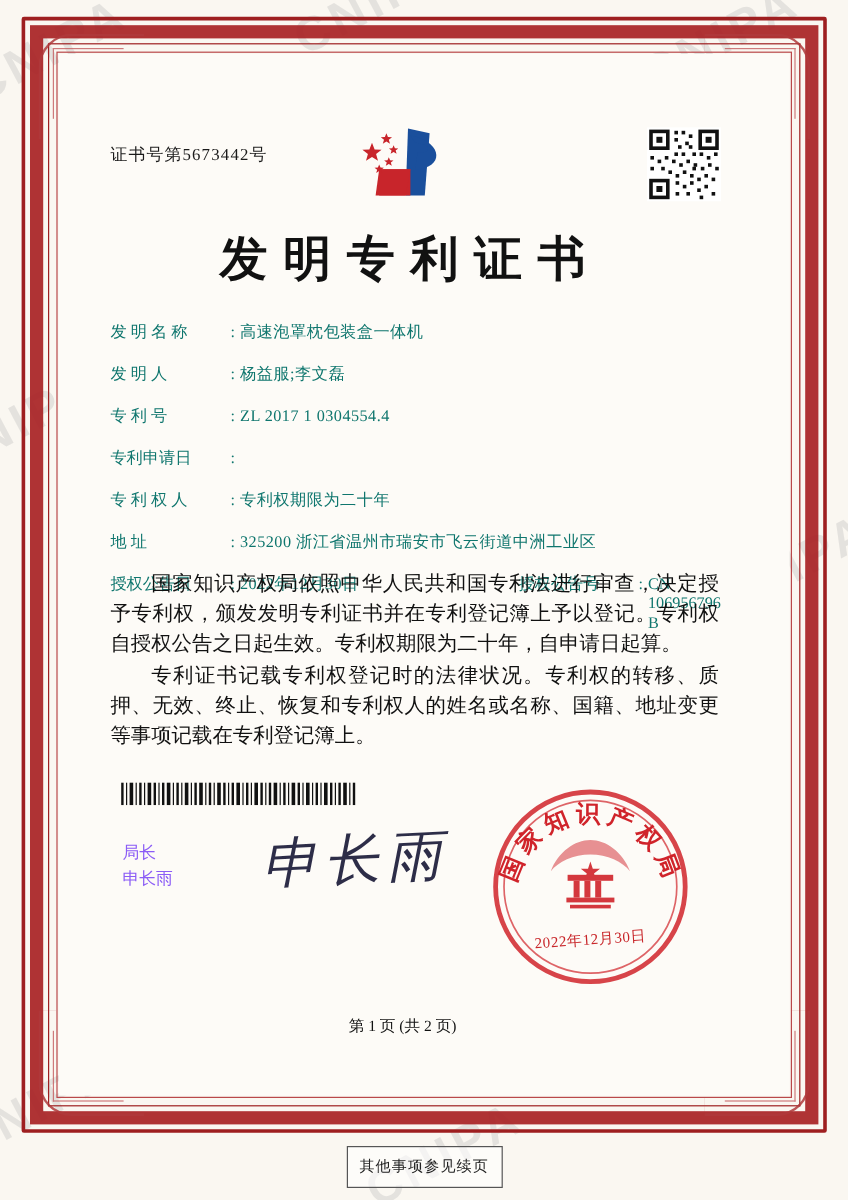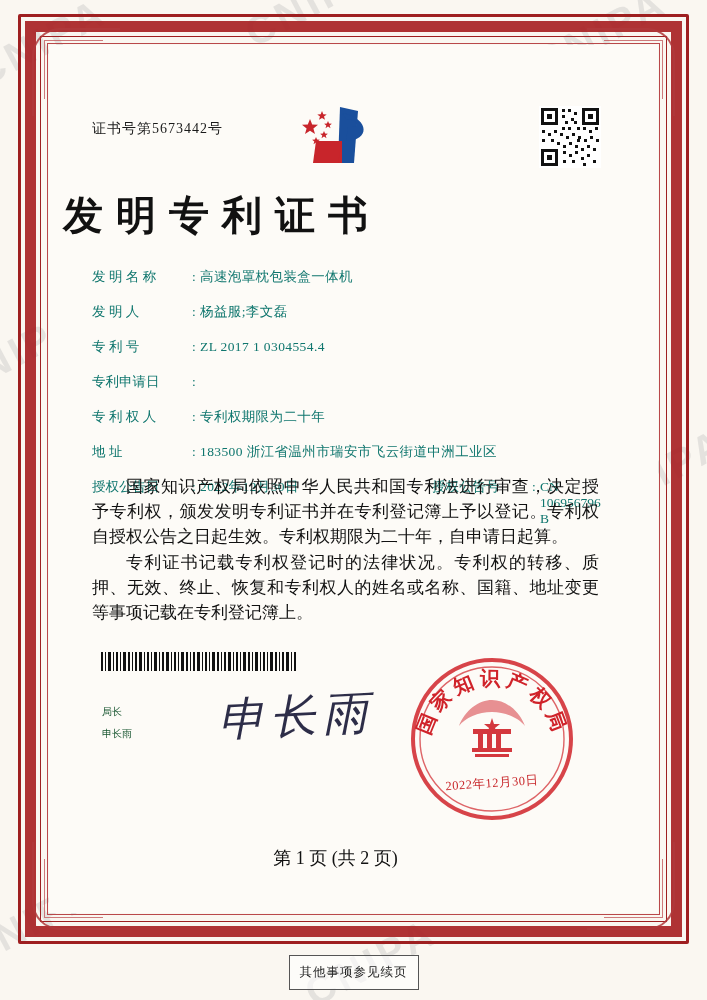--- a/index.html
+++ b/index.html
@@ -142,21 +142,21 @@
     transform: translateX(-50%);
     width: 112px;
     height: 72px;
   }
 
   #doc-title {
     position: absolute;
     left: 0;
     right: 0;
     top: 142px;
-    text-align: left;
+    text-align: center;
     font-size: 40px;
     font-weight: 700;
     letter-spacing: 13px;
     color: #111;
     font-family: "Liberation Serif", serif;
     text-indent: 13px;
   }
 
   #fields {
     position: absolute;
@@ -213,23 +213,23 @@
     left: 50px;
     top: 606px;
     width: 198px;
     height: 19px;
   }
 
   #signature-block {
     position: absolute;
     left: 52px;
     top: 655px;
-    font-size: 10px;
+    font-size: 14px;
     line-height: 22px;
-    color: #14532d;
+    color: #8b5cf6;
     font-family: "Liberation Serif", serif;
   }
 
   #handwriting {
     position: absolute;
     left: 168px;
     top: 640px;
     font-size: 46px;
     color: #1c1c3a;
     font-family: "Liberation Serif", serif;
@@ -258,21 +258,21 @@
     letter-spacing: .5px;
     transform: rotate(-4deg);
   }
 
   #page-number {
     position: absolute;
     left: 0;
     right: 0;
     top: 800px;
     text-align: center;
-    font-size: 18px;
+    font-size: 13px;
     color: #111;
     font-family: "Liberation Serif", serif;
   }
 
   #footer-stamp {
     position: absolute;
     left: 50%;
     transform: translateX(-50%);
     top: 955px;
     border: 1px solid #555;
@@ -419,21 +419,21 @@
         <div class="field-colon">:</div>
       </div>
       <div class="field-row">
         <div class="field-label">专 利 权 人</div>
         <div class="field-colon">:</div>
         <div class="field-value">专利权期限为二十年</div>
       </div>
       <div class="field-row">
         <div class="field-label">地          址</div>
         <div class="field-colon">:</div>
-        <div class="field-value">183500 浙江省温州市瑞安市飞云街道中洲工业区</div>
+        <div class="field-value">325200 浙江省温州市瑞安市飞云街道中洲工业区</div>
       </div>
       <div class="field-row dual">
         <div class="field-label">授权公告日</div>
         <div class="field-colon">:</div>
         <div class="field-value">2022年12月30日</div>
         <div class="field-label2">授权公告号</div>
         <div class="field-colon">:</div>
         <div class="field-value2">CN 106956796 B</div>
       </div>
     </div>

